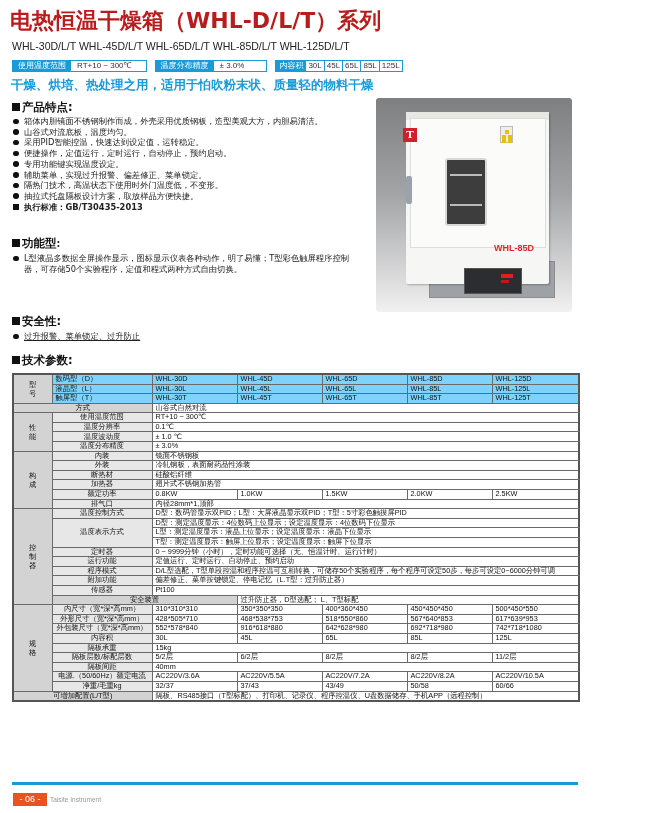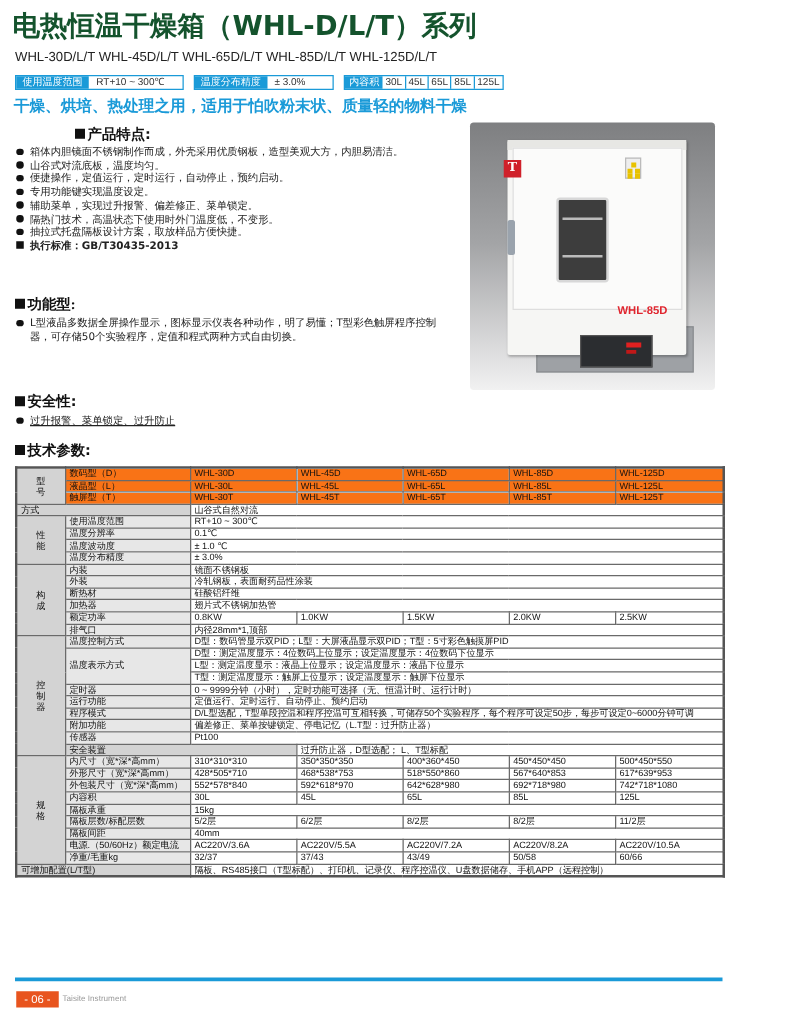--- a/index.html
+++ b/index.html
@@ -1,21 +1,21 @@
 <!DOCTYPE html>
 <html><head>
 <meta charset="utf-8">
 <style>
   * { box-sizing: border-box; margin: 0; padding: 0; }
   body {
     width: 647px; height: 813px; background: #ffffff; position: relative; overflow: hidden;
     font-family: "DejaVu Sans", "Liberation Sans", sans-serif; color: #222;
   }
   .title {
-    position: absolute; left: 10px; top: 6px; font-size: 22px; font-weight: bold; color: #14532d;
+    position: absolute; left: 10px; top: 6px; font-size: 22px; font-weight: bold; color: #b91c1c;
     letter-spacing: 0px; white-space: nowrap;
   }
   .models {
     position: absolute; left: 12px; top: 40px; font-size: 10.5px; color: #222; white-space: nowrap;
     font-family: "Liberation Sans", sans-serif;
   }
   .specbar { position: absolute; left: 12px; top: 60px; height: 12px; display: flex; align-items: stretch; font-size: 8px; white-space: nowrap; }
   .spec-group { display: flex; border: 1px solid #1a9ad8; margin-right: 8px; }
   .spec-label { background: #1a9ad8; color: #fff; padding: 0 5px; line-height: 10px; }
   .spec-value { padding: 0 6px; line-height: 10px; color: #333; font-family: "Liberation Sans", sans-serif; }
@@ -50,23 +50,23 @@
   .oven-panel { position: absolute; left: 88px; top: 170px; width: 58px; height: 26px; background: #2b2d30; border: 1px solid #555; }
   .oven-led { position: absolute; left: 36px; top: 5px; width: 12px; height: 4px; background: #e02020; }
   .oven-led2 { position: absolute; left: 36px; top: 11px; width: 8px; height: 3px; background: #c01818; }
 
   table.params {
     position: absolute; left: 12px; top: 373px; width: 566px; border-collapse: collapse;
     font-size: 7.3px; color: #111; table-layout: fixed; font-family: "Liberation Sans", "DejaVu Sans", sans-serif;
   }
   table.params td { border: 1px solid #6a6a6a; height: 9.6px; line-height: 8.5px; padding: 0 3px; white-space: nowrap; overflow: hidden; }
   table.params td.grp { background: #d3d3d3; text-align: center; vertical-align: middle; white-space: normal; line-height: 9px; }
-  table.params td.lab { background: #e7e7e7; }
+  table.params td.lab { background: #e7e7e7; text-align: center; }
   table.params td.lab.wide { background: #d3d3d3; }
-  table.params tr.model td { background: #f97316; }
+  table.params tr.model td { background: #7dd3fc; }
   table.params td.val { background: #fff; }
   table.params { border: 2px solid #555; }
 
   .bottom-line { position: absolute; left: 12px; top: 782px; width: 566px; height: 3px; background: #1a9ad8; }
   .page-num { position: absolute; left: 13px; top: 793px; width: 34px; height: 13px; background: #e8541e; color: #fff; font-size: 9px; text-align: center; line-height: 13px; font-family: "Liberation Sans", sans-serif; }
   .brand { position: absolute; left: 50px; top: 796px; font-size: 6.5px; color: #999; font-family: "Liberation Sans", sans-serif; }
 </style>
 </head>
 <body>
 
@@ -89,24 +89,25 @@
       <span class="spec-cap">45L</span>
       <span class="spec-cap">65L</span>
       <span class="spec-cap">85L</span>
       <span class="spec-cap">125L</span>
     </span>
   </div>
 </div>
 
 <div class="tagline">干燥、烘培、热处理之用，适用于怕吹粉末状、质量轻的物料干燥</div>
 
-<div class="section-h" style="top:100px;margin-left:48px;"><span class="sq"></span><span>产品特点:</span></div>
+<div class="section-h" style="top:100px;"><span class="sq"></span><span>产品特点:</span></div>
 <ul class="feat" style="top:116px;">
   <li>箱体内胆镜面不锈钢制作而成，外壳采用优质钢板，造型美观大方，内胆易清洁。</li>
   <li>山谷式对流底板，温度均匀。</li>
+  <li>采用PID智能控温，快速达到设定值，运转稳定。</li>
   <li>便捷操作，定值运行，定时运行，自动停止，预约启动。</li>
   <li>专用功能键实现温度设定。</li>
   <li>辅助菜单，实现过升报警、偏差修正、菜单锁定。</li>
   <li>隔热门技术，高温状态下使用时外门温度低，不变形。</li>
   <li>抽拉式托盘隔板设计方案，取放样品方便快捷。</li>
   <li class="sqb" style="font-weight:bold;">执行标准：GB/T30435-2013</li>
 </ul>
 
 <div class="section-h" style="top:236px;font-family:Liberation Serif, serif;"><span class="sq"></span><span>功能型:</span></div>
 <ul class="feat" style="top:253px;">
@@ -290,21 +291,21 @@
       <td class="lab">外形尺寸（宽*深*高mm）</td>
       <td class="val">428*505*710</td>
       <td class="val">468*538*753</td>
       <td class="val">518*550*860</td>
       <td class="val">567*640*853</td>
       <td class="val">617*639*953</td>
     </tr>
     <tr>
       <td class="lab">外包装尺寸（宽*深*高mm）</td>
       <td class="val">552*578*840</td>
-      <td class="val">592*618*970</td>
+      <td class="val">916*618*880</td>
       <td class="val">642*628*980</td>
       <td class="val">692*718*980</td>
       <td class="val">742*718*1080</td>
     </tr>
     <tr>
       <td class="lab">内容积</td>
       <td class="val">30L</td>
       <td class="val">45L</td>
       <td class="val">65L</td>
       <td class="val">85L</td>

